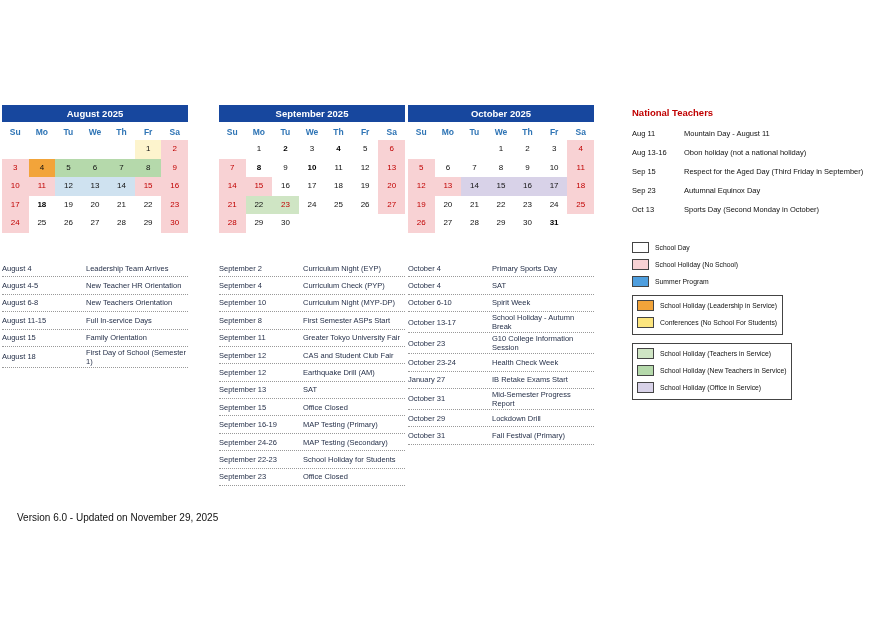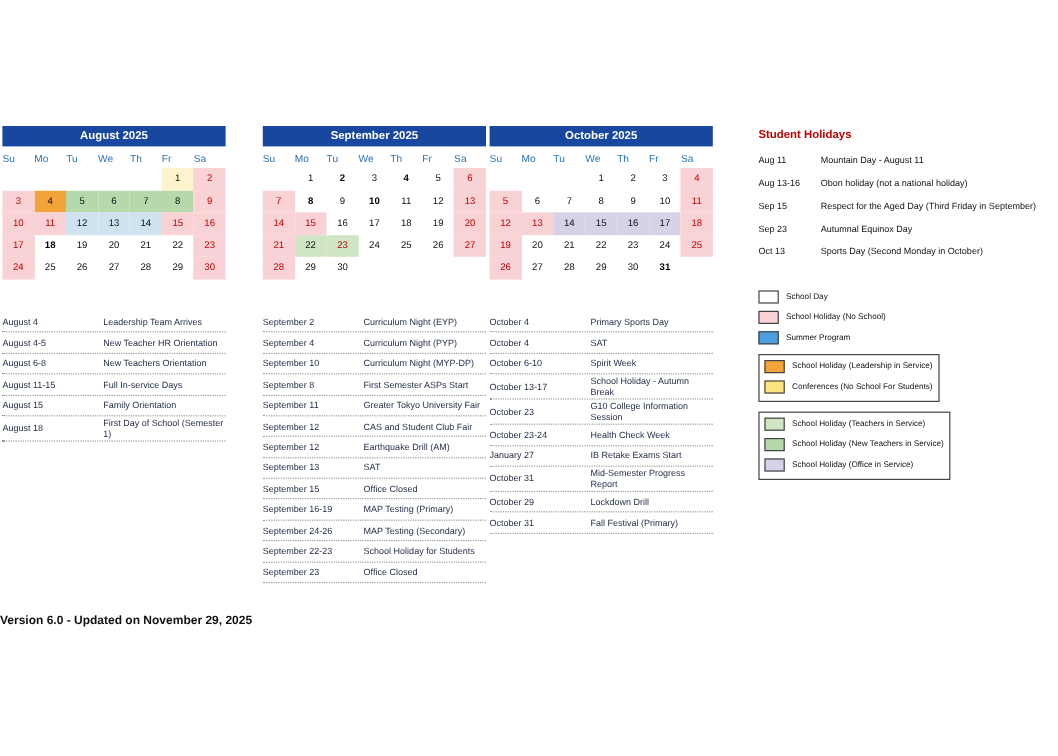--- a/index.html
+++ b/index.html
@@ -6,39 +6,39 @@
   html,body{background:#fff}
   body{font-family:"Liberation Sans",sans-serif}
   .page{position:relative;width:882px;height:630px;background:#fff;overflow:hidden}
   .calendars{position:absolute;top:105px;left:0;width:628px}
   .month-col{position:absolute;top:0;width:186px}
   .month-col:nth-child(1){left:2px}
   .month-col:nth-child(2){left:219px}
   .month-col:nth-child(3){left:408px}
   .month-title{height:17px;line-height:17px;background:var(--header-bg,#17479e);color:#fff;font-weight:bold;font-size:9.5px;text-align:center}
   .cal-grid{display:grid;grid-template-columns:repeat(7,1fr);margin-top:3px}
-  .dow{height:15px;line-height:15px;text-align:left;font-size:8.5px;font-weight:normal;color:var(--dow,#2e74b5)}
+  .dow{height:15px;line-height:15px;text-align:center;font-size:8.5px;font-weight:bold;color:var(--dow,#2e74b5)}
   .cell{height:18.6px;line-height:18.6px;text-align:center;font-size:8px;color:#111}
   .cell.red{color:var(--red,#c00000)}
   .cell.bold{font-weight:bold;color:#000}
   .events{margin-top:27px}
   .event-row{display:flex;align-items:center;min-height:17.4px;border-bottom:1px dotted #999;font-size:7.5px;color:#1f2a44;padding:1px 0}
   .ev-date{width:84px;flex:none}
   .ev-desc{flex:1}
   .side{position:absolute;left:632px;top:107px;width:248px}
   .nh-title{font-size:9.5px;font-weight:bold;color:var(--red,#c00000);margin-bottom:11px}
   .nh-row{display:flex;font-size:7.5px;color:#111;margin-bottom:10px}
   .nh-date{width:52px;flex:none}
   .nh-desc{flex:1}
   .legend{margin-top:28px}
   .lg-row{display:flex;align-items:center;margin-bottom:6px}
   .swatch{width:17px;height:11px;border:1px solid #444;margin-right:6px;flex:none;background:#fff}
   .lg-label{font-size:6.8px;color:#111}
   .lg-group{border:1px solid #444;padding:4px 5px 0 4px;margin:8px 0;width:max-content;max-width:225px}
-  .footer{position:absolute;left:0;top:512px;font-size:10px;font-weight:bold;color:#111}
+  .footer{position:absolute;left:17px;top:512px;font-size:10px;font-weight:normal;color:#111}
 </style>
 </head>
 <body>
 
 <div class="page">
   <div class="calendars">
       <div class="month-col">
         <div class="month-title">August 2025</div>
         <div class="cal-grid">
           <div class="dow">Su</div>
@@ -157,21 +157,21 @@
           <div class="cell"></div>
           <div class="cell"></div>
         </div>
         <div class="events">
           <div class="event-row">
             <div class="ev-date">September 2</div>
             <div class="ev-desc">Curriculum Night (EYP)</div>
           </div>
           <div class="event-row">
             <div class="ev-date">September 4</div>
-            <div class="ev-desc">Curriculum Night (PYP)</div>
+            <div class="ev-desc">Curriculum Check (PYP)</div>
           </div>
           <div class="event-row">
             <div class="ev-date">September 10</div>
             <div class="ev-desc">Curriculum Night (MYP-DP)</div>
           </div>
           <div class="event-row">
             <div class="ev-date">September 8</div>
             <div class="ev-desc">First Semester ASPs Start</div>
           </div>
           <div class="event-row">
@@ -297,21 +297,21 @@
           </div>
           <div class="event-row">
             <div class="ev-date">October 31</div>
             <div class="ev-desc">Fall Festival (Primary)</div>
           </div>
         </div>
       </div>
     </div>
   <div class="side">
     <div>
-      <div class="nh-title">Student Holidays</div>
+      <div class="nh-title">National Teachers</div>
       <div class="nh-list">
           <div class="nh-row">
             <div class="nh-date">Aug 11</div>
             <div class="nh-desc">Mountain Day - August 11</div>
           </div>
           <div class="nh-row">
             <div class="nh-date">Aug 13-16</div>
             <div class="nh-desc">Obon holiday (not a national holiday)</div>
           </div>
           <div class="nh-row">

